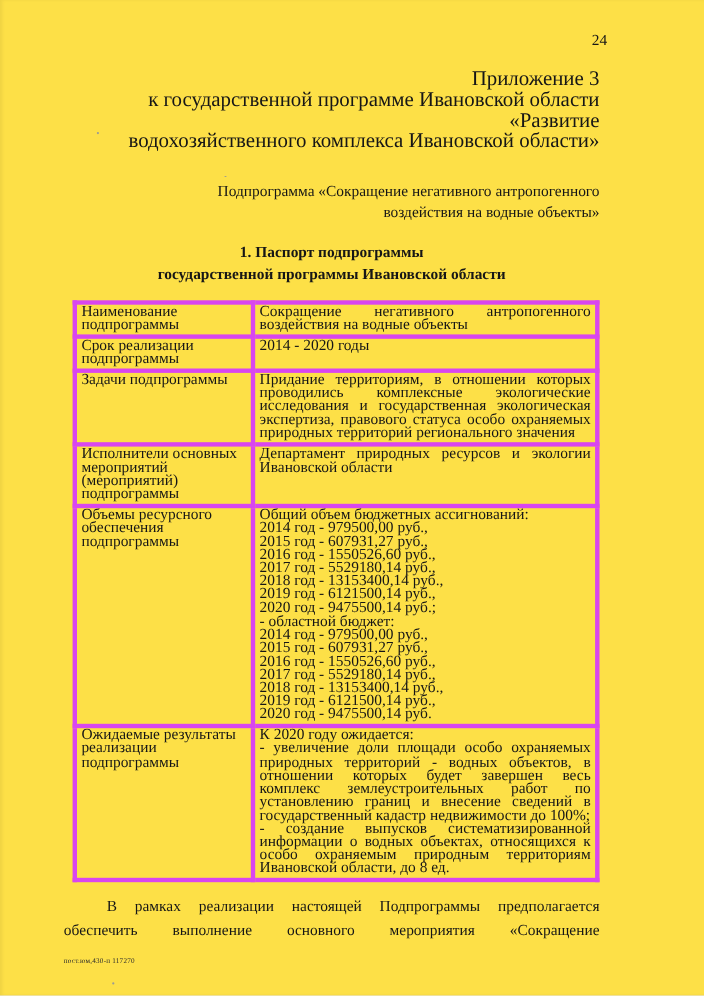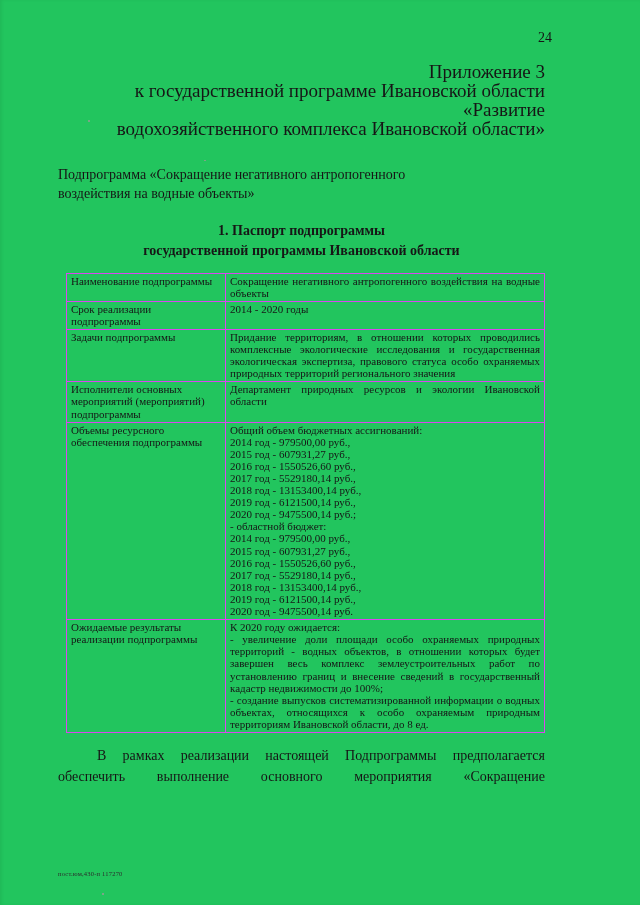--- a/index.html
+++ b/index.html
@@ -1,21 +1,21 @@
 <!DOCTYPE html>
 <html lang="ru"><head>
 <meta charset="utf-8">
 <style>
   html, body { margin: 0; padding: 0; background: #e8e8e6; }
   .page {
     position: relative;
     width: 640px;
     height: 905px;
     margin: 0 auto;
-    background: #22c55e;
+    background: #fde047;
     color: #161616;
     font-family: "Liberation Serif", serif;
     overflow: hidden;
     box-shadow: inset 2px 0 3px rgba(0,0,0,0.06);
   }
   .content {
     padding: 30px 95px 0 58px; 
   }
   .page-number {
     text-align: right;
@@ -25,21 +25,21 @@
   }
   .appendix-note {
     margin-top: 16px;
     text-align: right;
     white-space: pre-line;
     font-size: 19px;
     line-height: 19px;
   }
   .doc-title {
     margin-top: 27px;
-    text-align: left;
+    text-align: right;
     white-space: pre-line;
     font-size: 14px;
     line-height: 19px;
     font-weight: normal;
   }
   .section-heading {
     text-align: center;
     white-space: pre-line;
     font-size: 14px;
     line-height: 20px;
@@ -48,23 +48,23 @@
   .section-heading.first { margin-top: 18px; }
   .section-heading.second { margin-top: 16px; }
   table.passport {
     margin-top: 10px;
     margin-left: 8px;
     border-collapse: collapse;
     width: 479px;
     table-layout: fixed;
   }
   table.passport td {
-    border: 1px solid #d946ef;
+    border: 4px solid #d946ef;
     vertical-align: top;
-    font-size: 11px;
+    font-size: 14px;
     line-height: 12.1px;
     padding: 1px 4px 2px 4px;
     white-space: pre-line;
     overflow: hidden;
     font-family: Liberation Serif, serif;
   }
   td.cell-label { width: 150px; }
   td.cell-value { text-align: justify; }
   .body-paragraph {
     margin-top: 12px;

